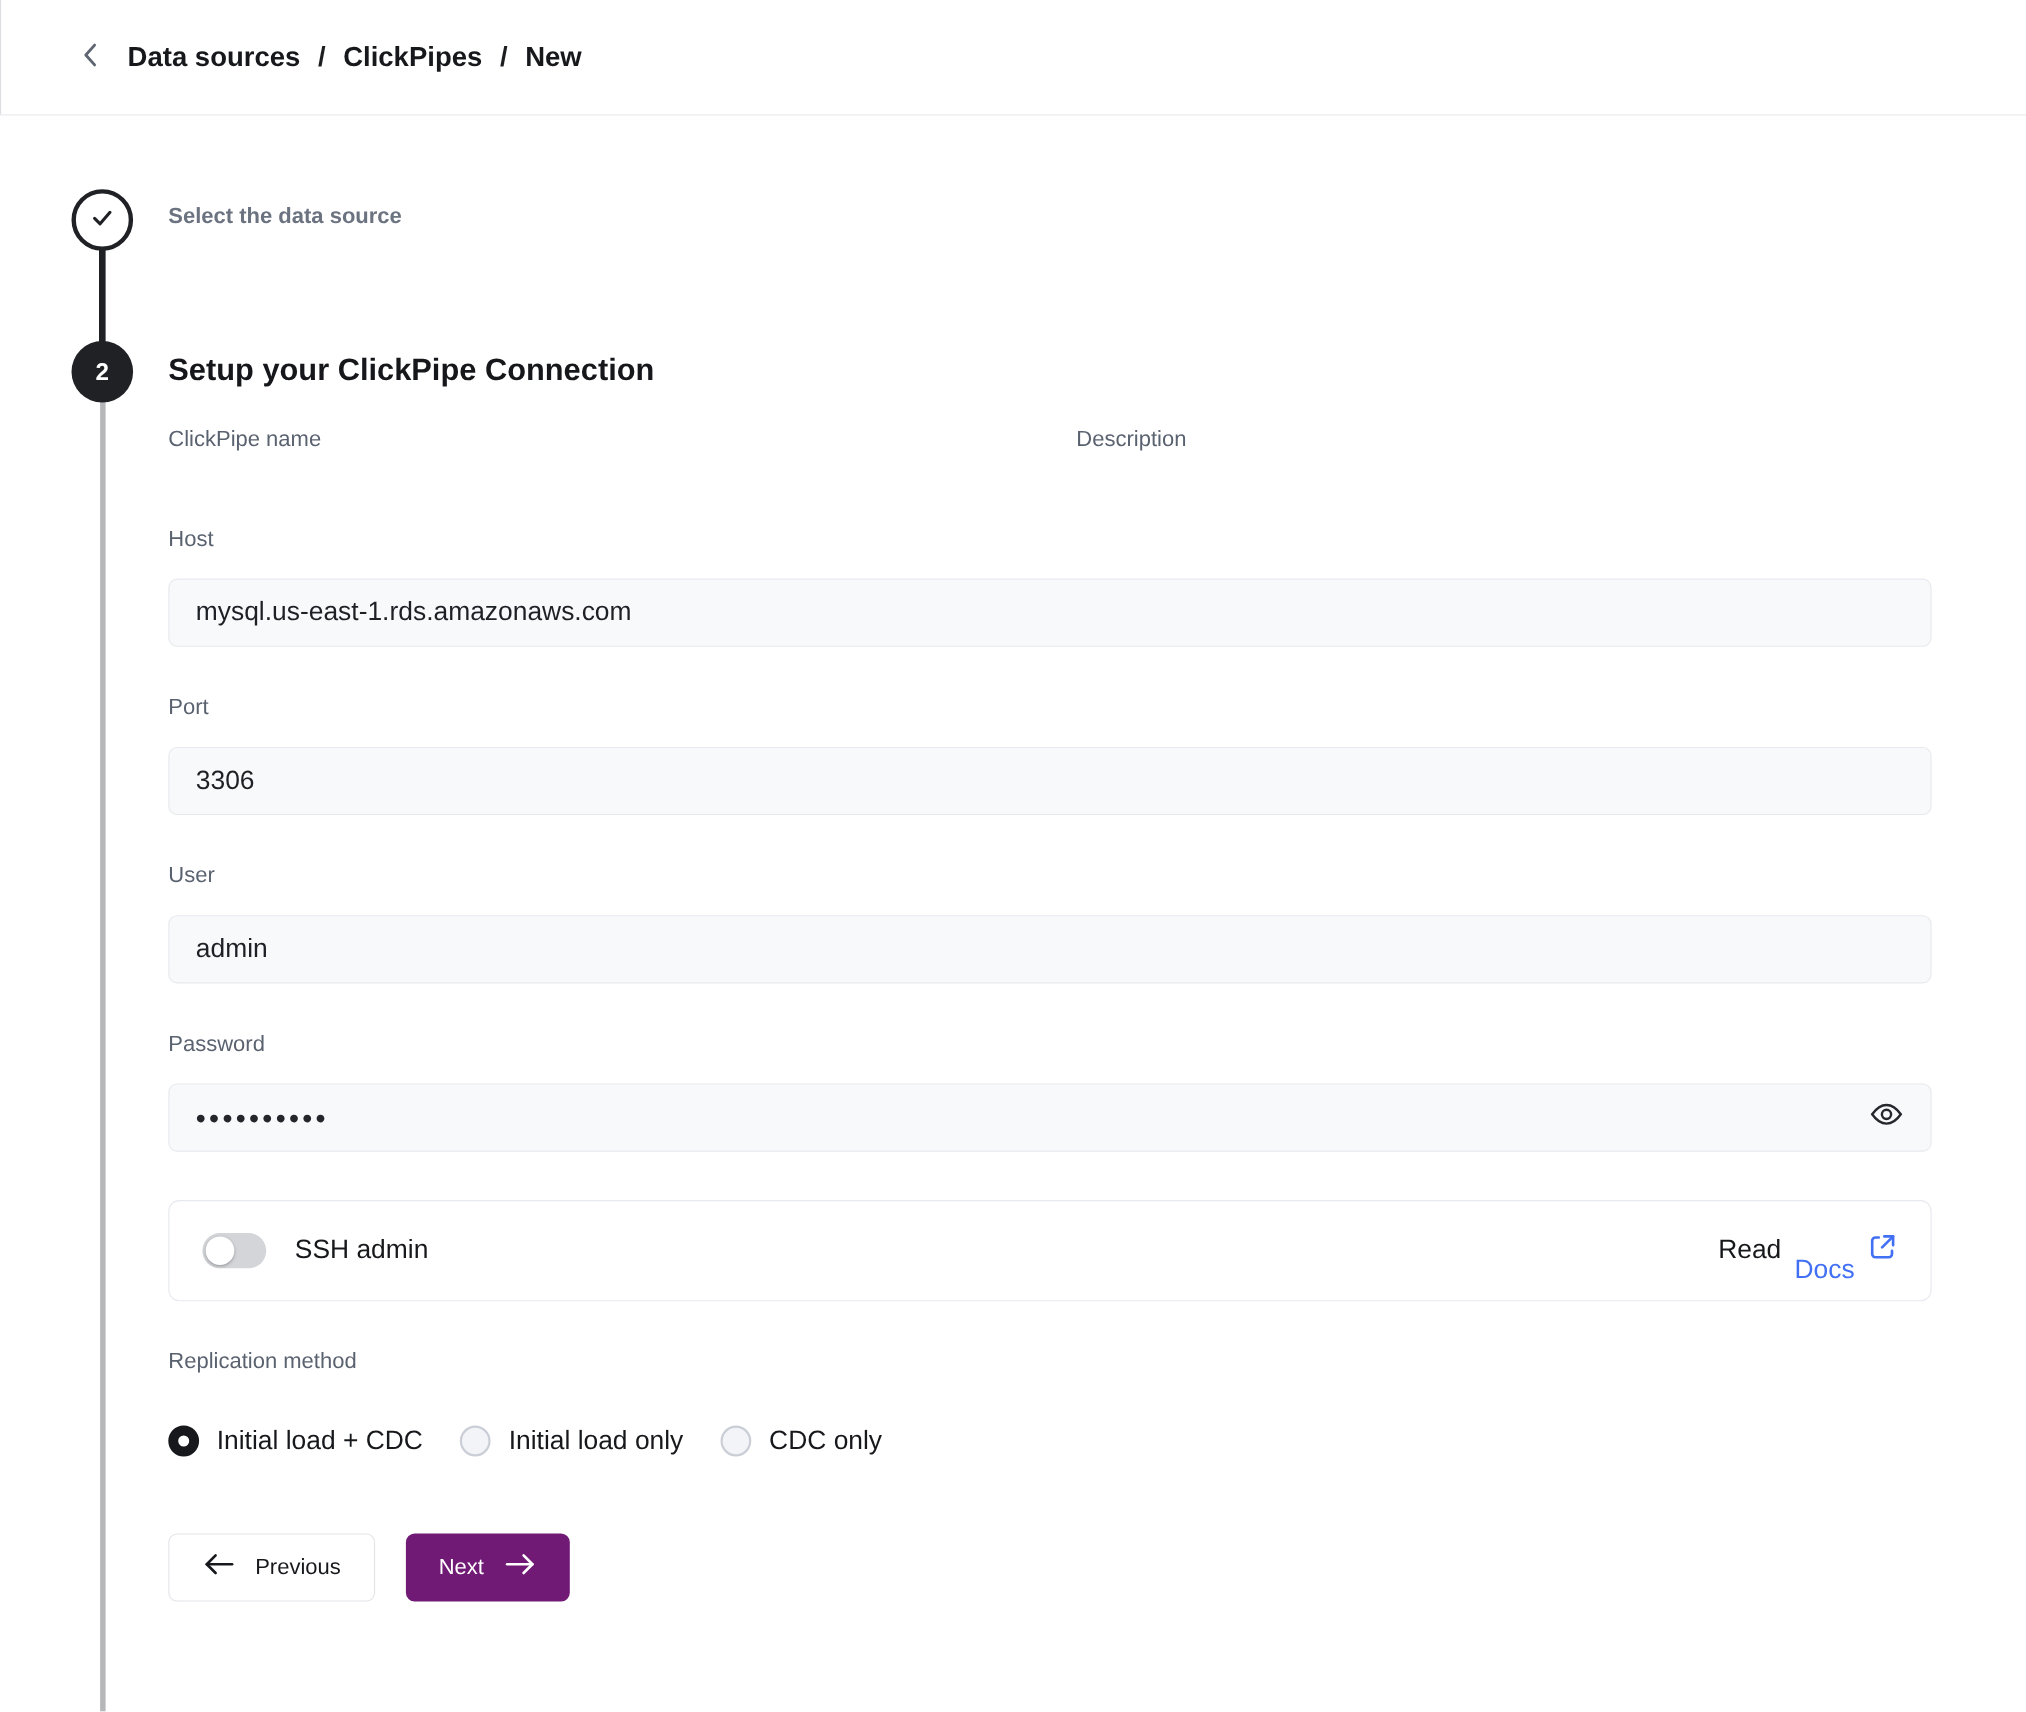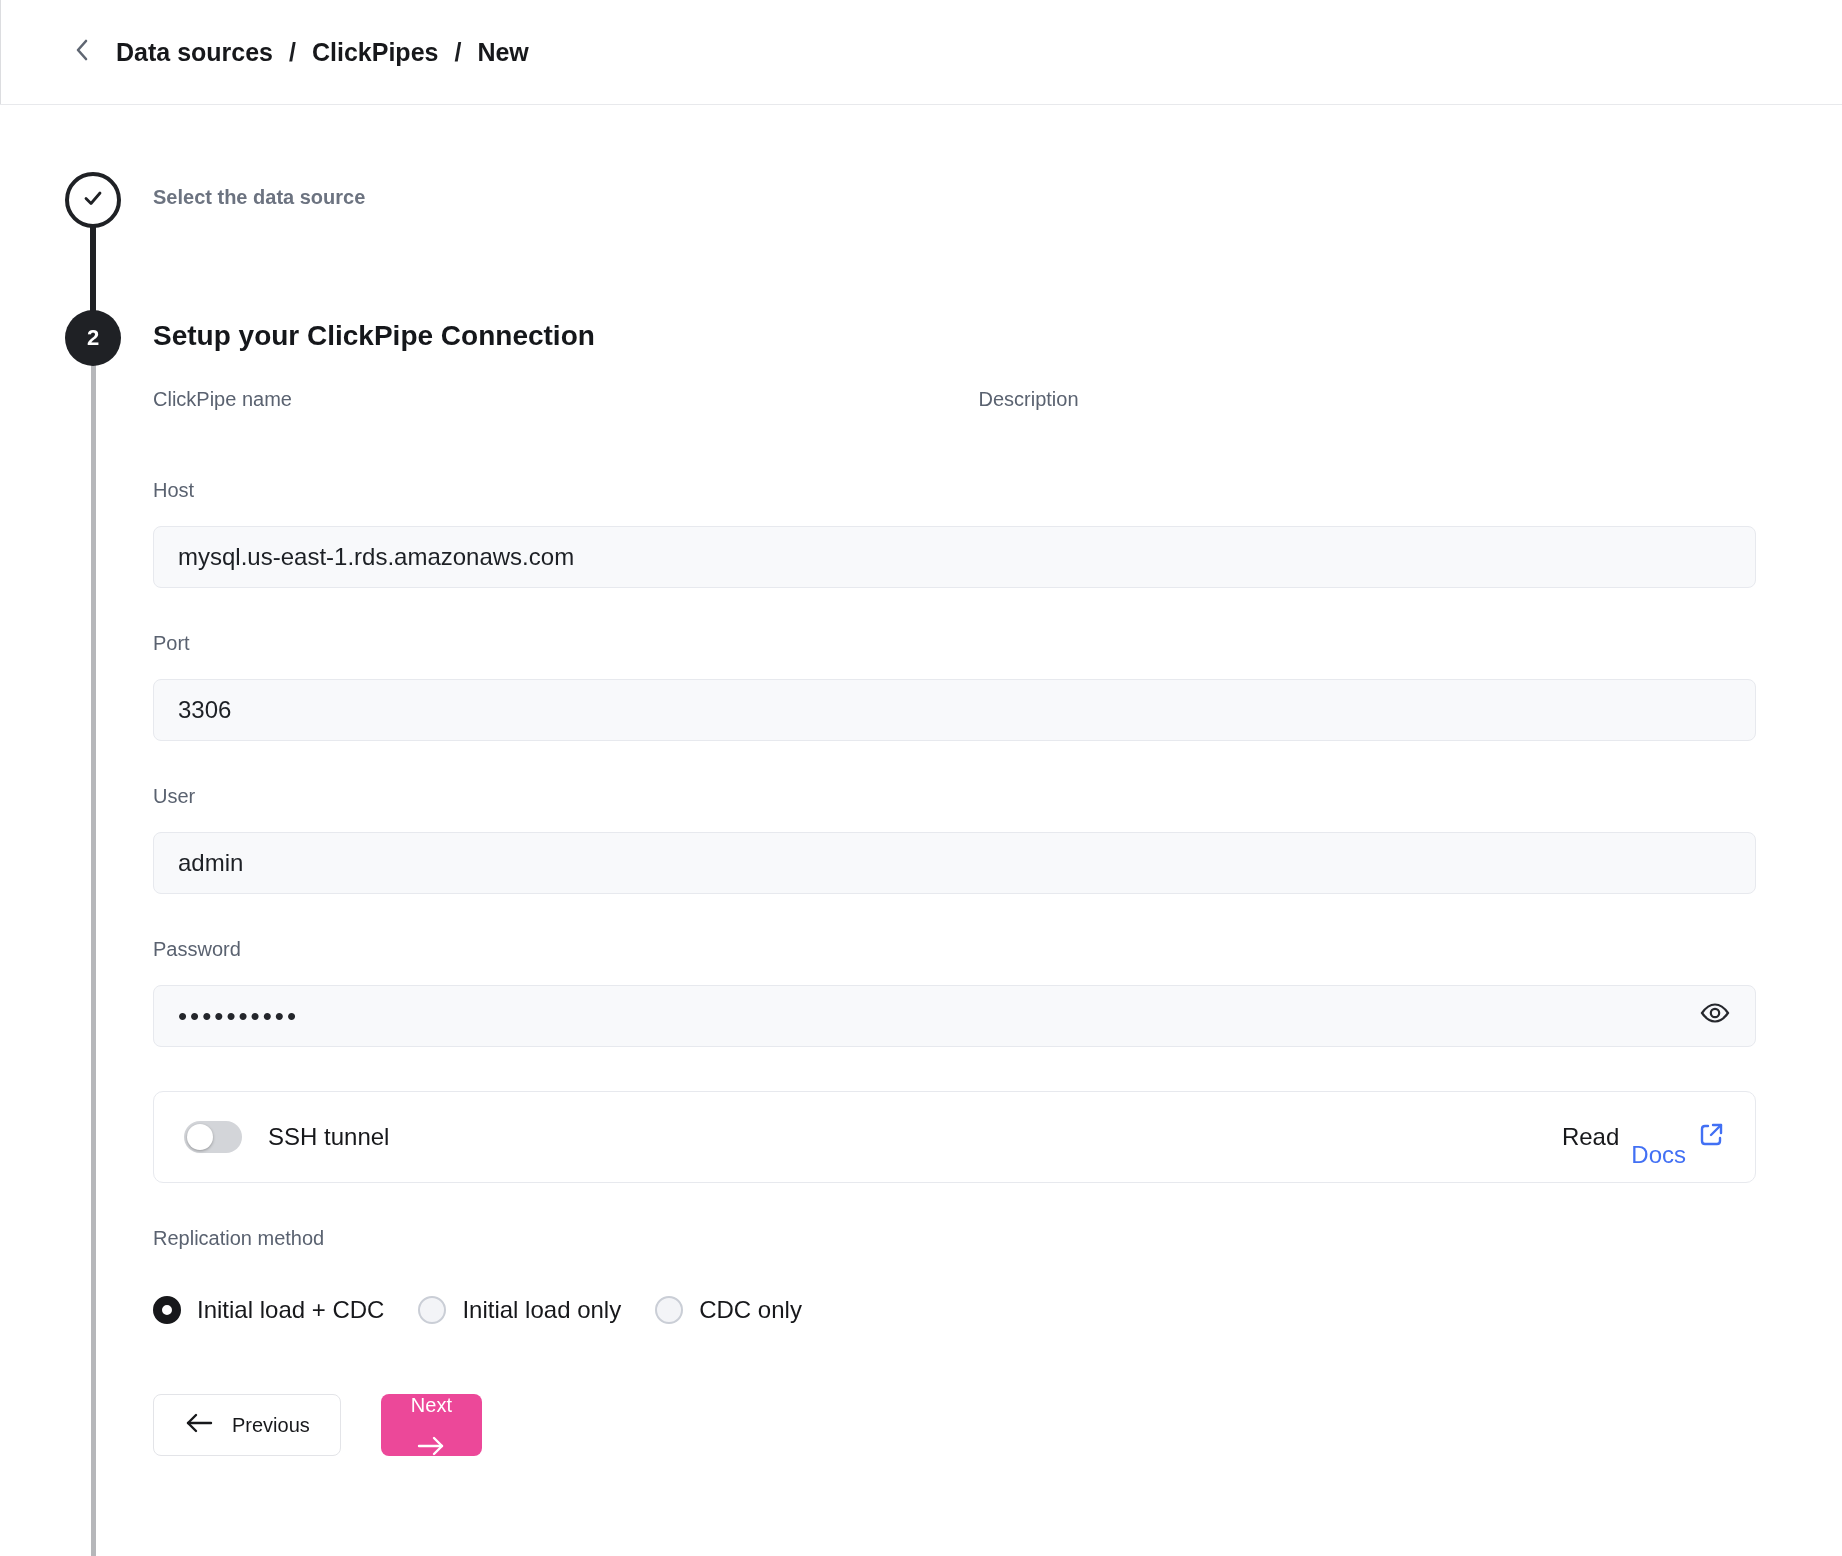--- a/index.html
+++ b/index.html
@@ -65,21 +65,21 @@
   .radio-opt { display:flex; align-items:center; gap:16px; font-size:24px; color:#17181b; cursor:pointer; }
   .radio { width:28px; height:28px; border-radius:50%; flex:0 0 auto; }
   .radio.sel { border:9px solid #17181b; background:#fff; }
   .radio.unsel { border:2px solid #caced6; background:#f3f4f7; }
 
   
   .btn-row { display:flex; align-items:center; }
   .btn { height:62px; border-radius:8px; display:inline-flex; align-items:center; gap:18px;
          font-size:20px; padding:0 30px; cursor:pointer; font-family:inherit; }
   .btn-prev { background:#fff; border:1px solid #e3e4e8; color:#17181b; }
-  .btn-next { background:#ec4899; border:none; color:#fff; margin-left:40px;flex-direction:column; }
+  .btn-next { background:#701a75; border:none; color:#fff; margin-left:28px; }
 </style>
 </head>
 <body>
 
 <div class="page">
 
   <div class="header">
     <div class="edge-hairline"></div>
     <div class="back-btn">
       <span>
@@ -152,21 +152,21 @@
           </span>
         </span>
       </div>
     </div>
 
     <div class="ssh-panel">
       <div class="ssh-left">
         <div class="toggle">
           <div class="knob"></div>
         </div>
-        <span class="ssh-label">SSH tunnel</span>
+        <span class="ssh-label">SSH admin</span>
       </div>
       <div class="ssh-right">
         <span>Read</span>
         <span class="docs-link">Docs</span>
         <span>
           <svg width="27" height="27" viewBox="0 0 27 27" fill="none">
             <path d="M10 5 H7 C5.3 5 4 6.3 4 8 V20 C4 21.7 5.3 23 7 23 H19 C20.7 23 22 21.7 22 20 V17" stroke="#4270f4" stroke-width="2.4" stroke-linecap="round"></path>
             <path d="M15 4 H23 V12" stroke="#4270f4" stroke-width="2.4" stroke-linecap="round" stroke-linejoin="round"></path>
             <path d="M23 4 L13 14" stroke="#4270f4" stroke-width="2.4" stroke-linecap="round"></path>
           </svg>

